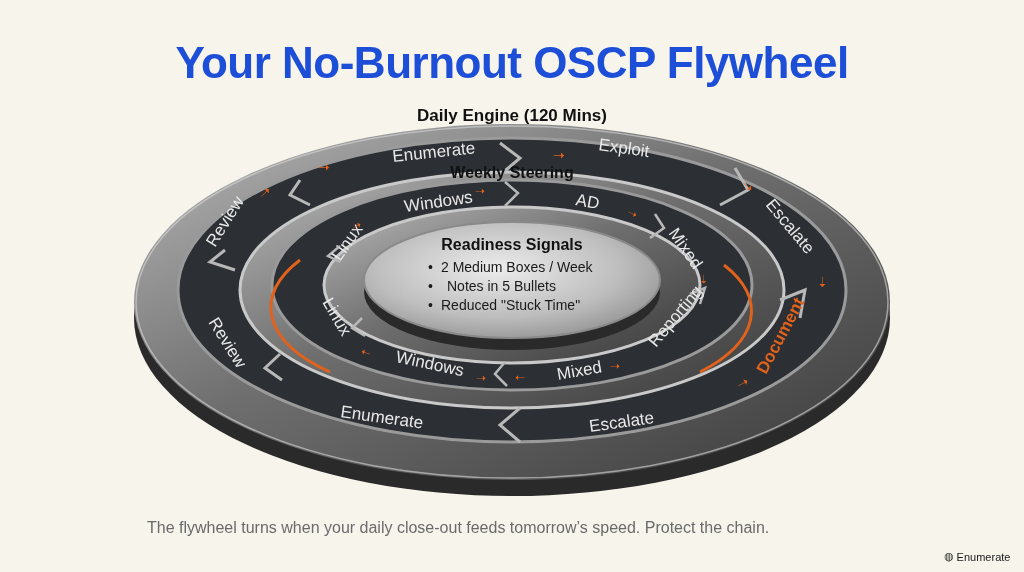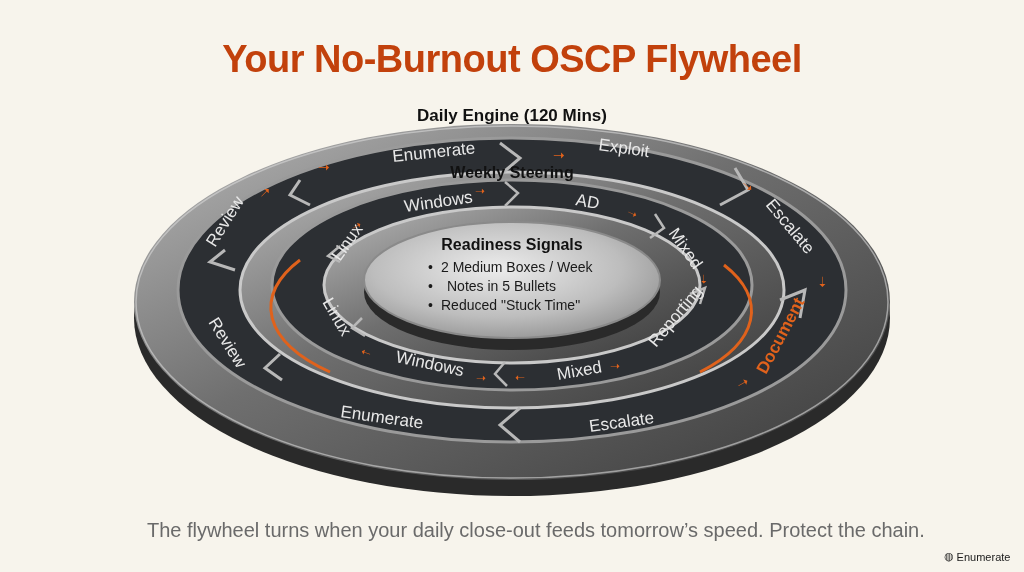--- a/index.html
+++ b/index.html
@@ -1,18 +1,18 @@
 <!DOCTYPE html>
 <html><head>
 <meta charset="utf-8">
 <style>
   html, body { margin:0; padding:0; }
   body { width:1024px; height:572px; background:#f7f4ec; position:relative; overflow:hidden; font-family:"Liberation Sans", sans-serif; }
-  .title { position:absolute; top:38px; left:0; width:1024px; text-align:center; font-size:38px; font-weight:bold; color:#c2410c; letter-spacing:-0.5px; }
-  .caption { position:absolute; top:519px; left:147px; font-size:20px; color:#6a6a6a; }
+  .title { position:absolute; top:38px; left:0; width:1024px; text-align:center; font-size:44px; font-weight:bold; color:#1d4ed8; letter-spacing:-0.5px; }
+  .caption { position:absolute; top:519px; left:147px; font-size:16px; color:#6a6a6a; }
   .brand { position:absolute; top:550px; left:944px; font-size:11px; color:#1a1a1a; display:flex; align-items:center; gap:3px; }
   svg.wheel { position:absolute; left:0; top:0; }
   .seg-text { font-family:"Liberation Sans", sans-serif; fill:#e8e8e8; font-size:17px; }
   .ring-label { font-family:"Liberation Sans", sans-serif; font-weight:bold; fill:#111; }
 </style>
 </head>
 <body>
 
 <div class="title">Your No-Burnout OSCP Flywheel</div>
 

